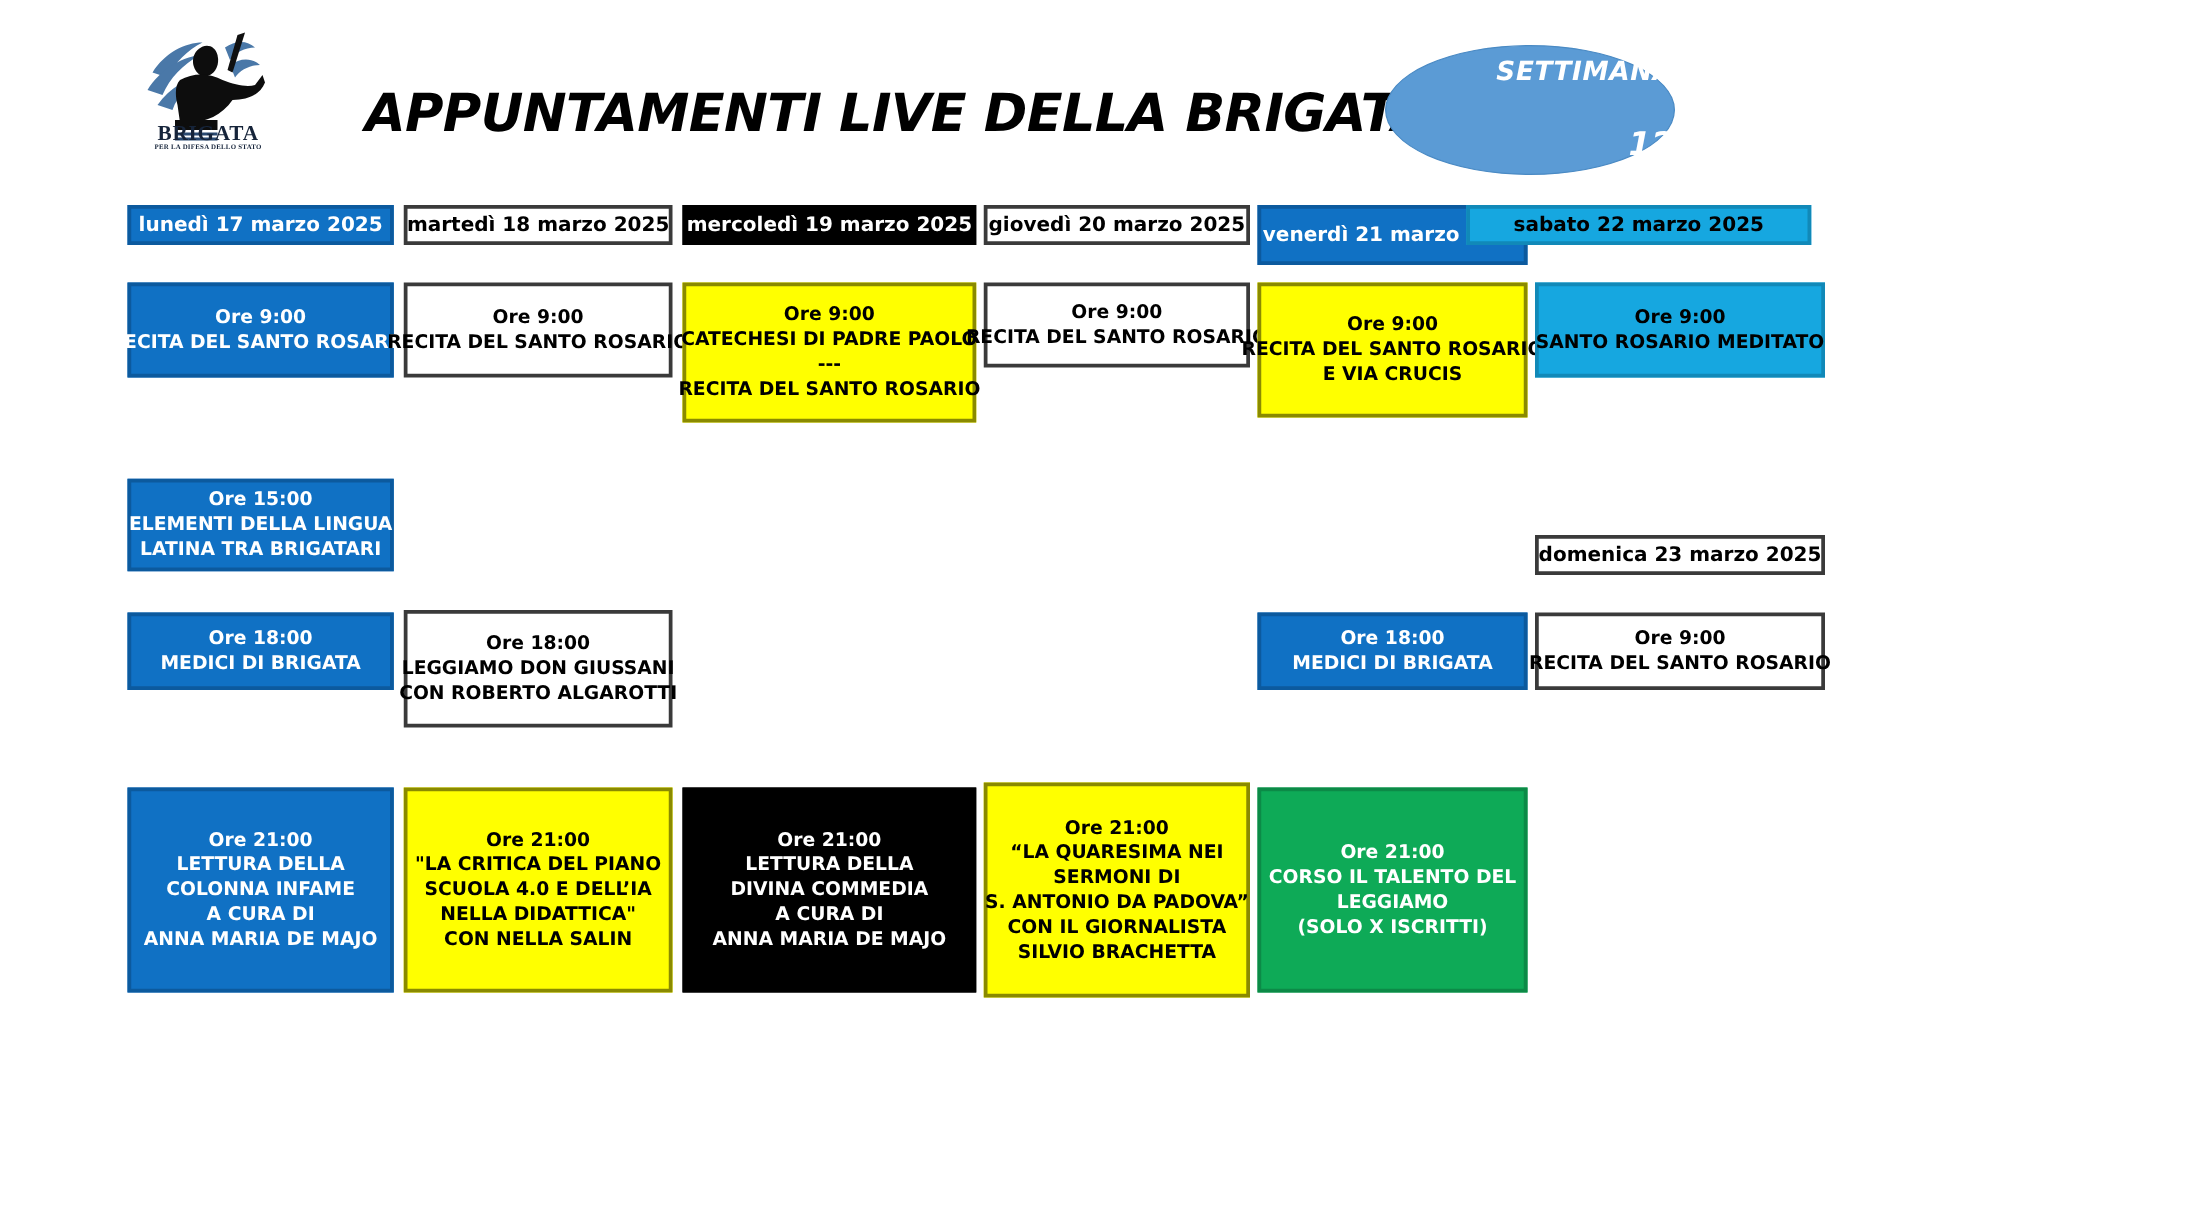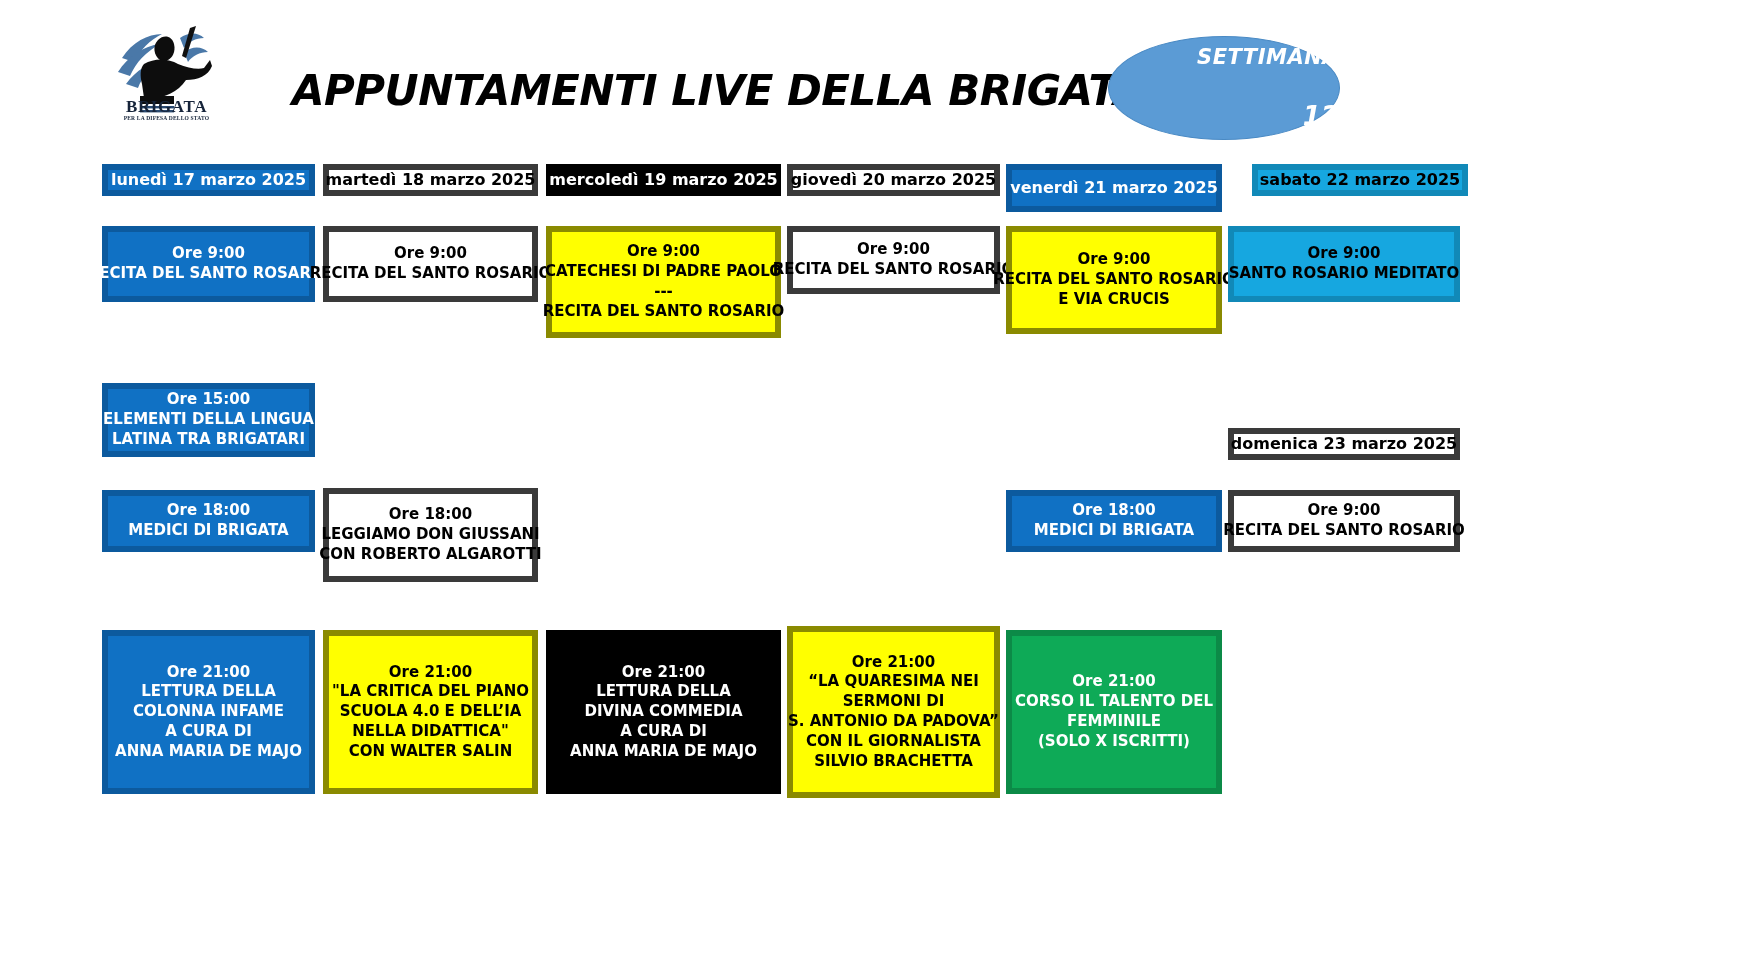--- a/index.html
+++ b/index.html
@@ -113,21 +113,21 @@
   .grid {
     position: absolute;
     left: 0;
     top: 0;
     width: 1750px;
     height: 976px;
   }
 
   .cell {
     position: absolute;
-    border: 6px solid #14b8a6;
+    border: 3px solid #14b8a6;
     display: flex;
     flex-direction: column;
     align-items: center;
     justify-content: center;
     text-align: center;
     font-family: "DejaVu Sans", sans-serif;
     font-weight: bold;
     line-height: 1.32;
     padding: 3px 4px;
   }
@@ -199,21 +199,21 @@
       </div>
       <div class="cell day-header theme-black" style="left: 546px; top: 164px; width: 235px; height: 32px;">
         <span class="line">mercoledì 19 marzo 2025</span>
       </div>
       <div class="cell day-header theme-white" style="left: 787px; top: 164px; width: 213px; height: 32px;">
         <span class="line">giovedì 20 marzo 2025</span>
       </div>
       <div class="cell day-header theme-blue" style="left: 1006px; top: 164px; width: 216px; height: 48px;">
         <span class="line">venerdì 21 marzo 2025</span>
       </div>
-      <div class="cell day-header theme-cyan" style="left: 1252px; top: 164px; width: 216px; height: 32px; justify-content: center;">
+      <div class="cell day-header theme-cyan" style="left: 1173px; top: 164px; width: 276px; height: 32px; justify-content: center;">
         <span class="line">sabato 22 marzo 2025</span>
       </div>
       <div class="cell day-header theme-white" style="left: 1228px; top: 428px; width: 232px; height: 32px;">
         <span class="line">domenica 23 marzo 2025</span>
       </div>
       <div class="cell event theme-blue" style="left: 102px; top: 226px; width: 213px; height: 76px;">
         <span class="line">Ore 9:00</span>
         <span class="line">RECITA DEL SANTO ROSARIO</span>
       </div>
       <div class="cell event theme-white" style="left: 323px; top: 226px; width: 215px; height: 76px;">
@@ -266,38 +266,38 @@
         <span class="line">LETTURA DELLA</span>
         <span class="line">COLONNA INFAME</span>
         <span class="line">A CURA DI</span>
         <span class="line">ANNA MARIA DE MAJO</span>
       </div>
       <div class="cell event event-big theme-yellow" style="left: 323px; top: 630px; width: 215px; height: 164px;">
         <span class="line">Ore 21:00</span>
         <span class="line">"LA CRITICA DEL PIANO</span>
         <span class="line">SCUOLA 4.0 E DELL’IA</span>
         <span class="line">NELLA DIDATTICA"</span>
-        <span class="line">CON WALTER SALIN</span>
+        <span class="line">CON NELLA SALIN</span>
       </div>
       <div class="cell event event-big theme-black" style="left: 546px; top: 630px; width: 235px; height: 164px;">
         <span class="line">Ore 21:00</span>
         <span class="line">LETTURA DELLA</span>
         <span class="line">DIVINA COMMEDIA</span>
         <span class="line">A CURA DI</span>
         <span class="line">ANNA MARIA DE MAJO</span>
       </div>
       <div class="cell event event-big theme-yellow" style="left: 787px; top: 626px; width: 213px; height: 172px;">
         <span class="line">Ore 21:00</span>
         <span class="line">“LA QUARESIMA NEI</span>
         <span class="line">SERMONI DI</span>
         <span class="line">S. ANTONIO DA PADOVA”</span>
         <span class="line">CON IL GIORNALISTA</span>
         <span class="line">SILVIO BRACHETTA</span>
       </div>
       <div class="cell event event-big theme-green" style="left: 1006px; top: 630px; width: 216px; height: 164px;">
         <span class="line">Ore 21:00</span>
         <span class="line">CORSO IL TALENTO DEL</span>
-        <span class="line">FEMMINILE</span>
+        <span class="line">LEGGIAMO</span>
         <span class="line">(SOLO X ISCRITTI)</span>
       </div>
     </div>
 
 </div>
 
 </body></html>

